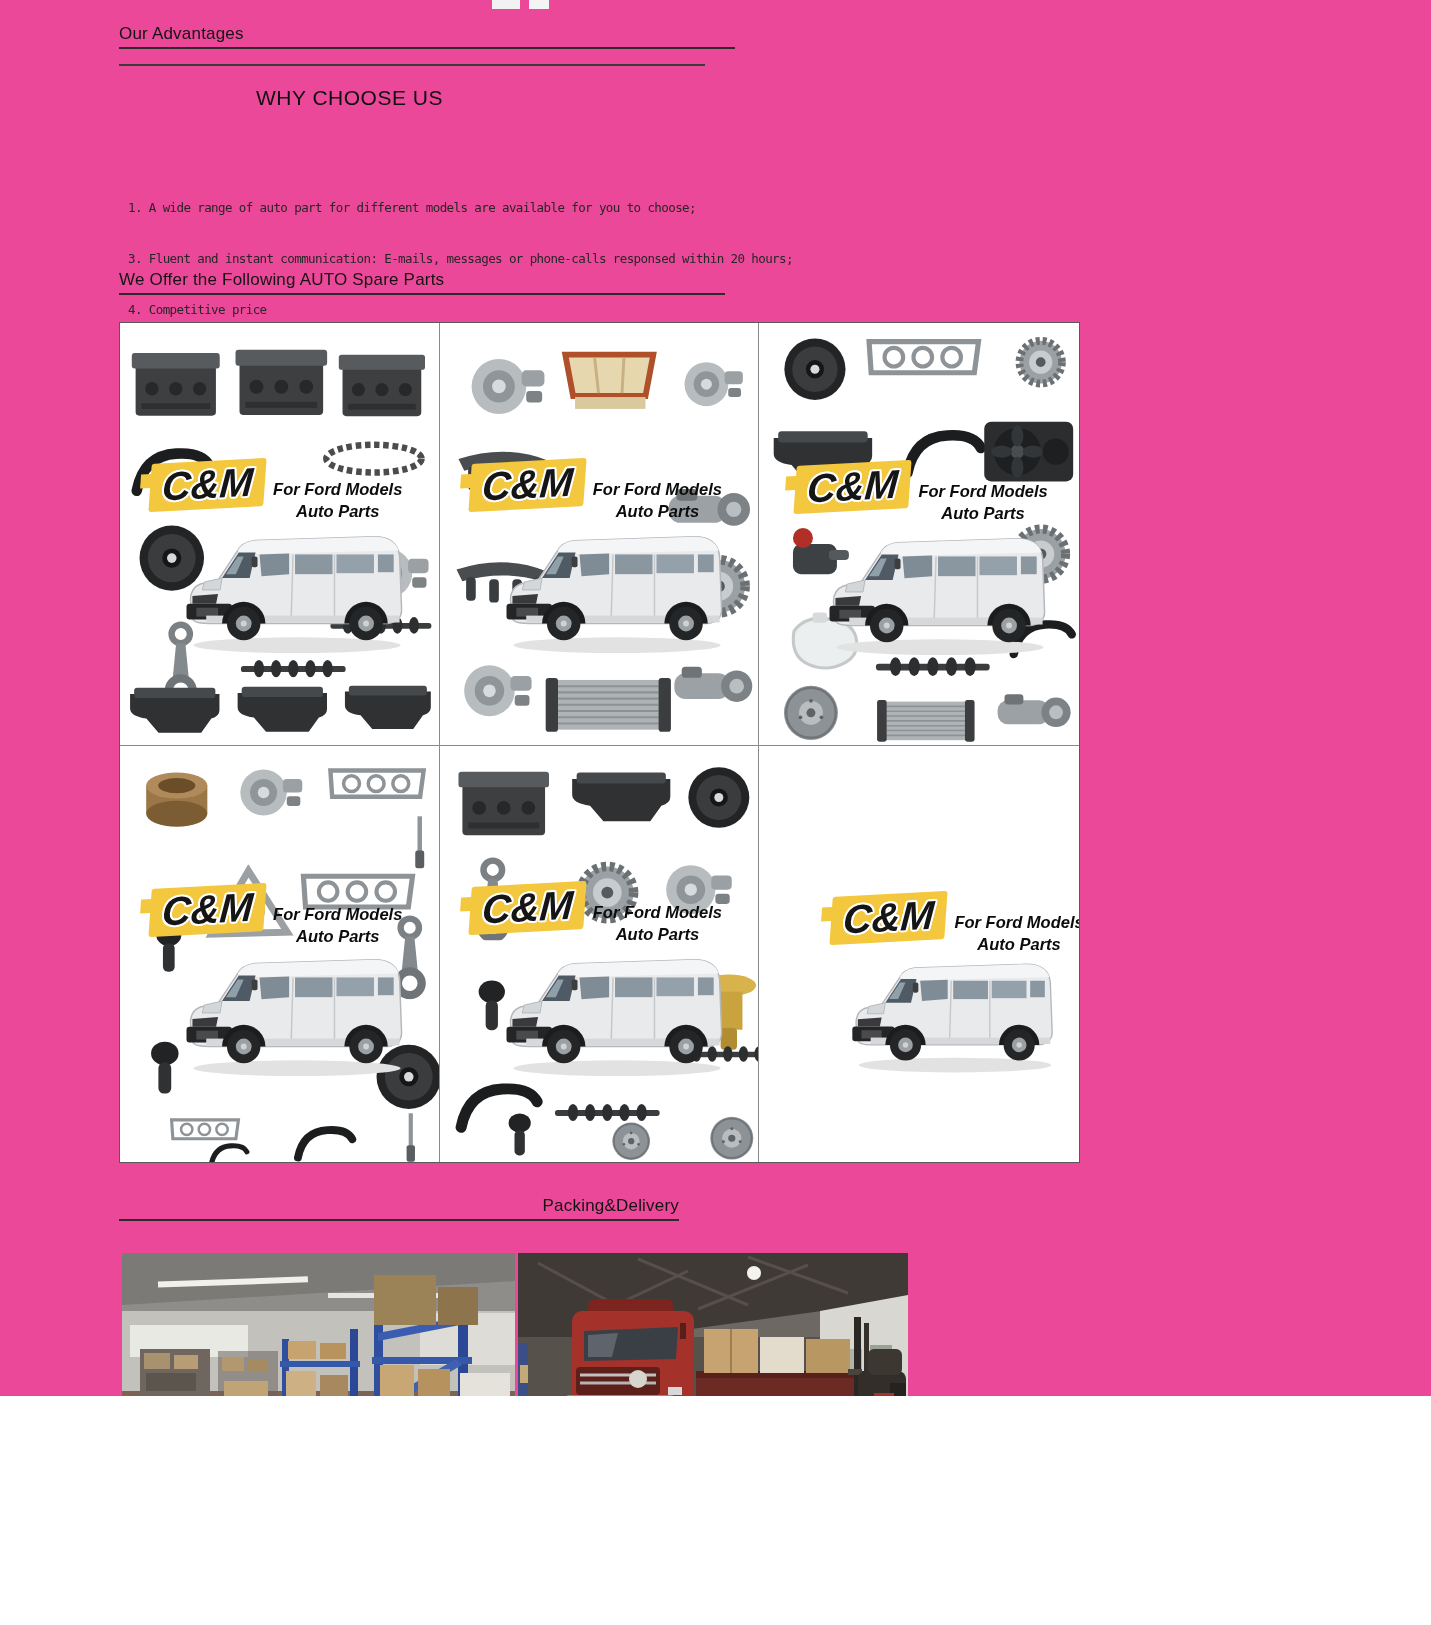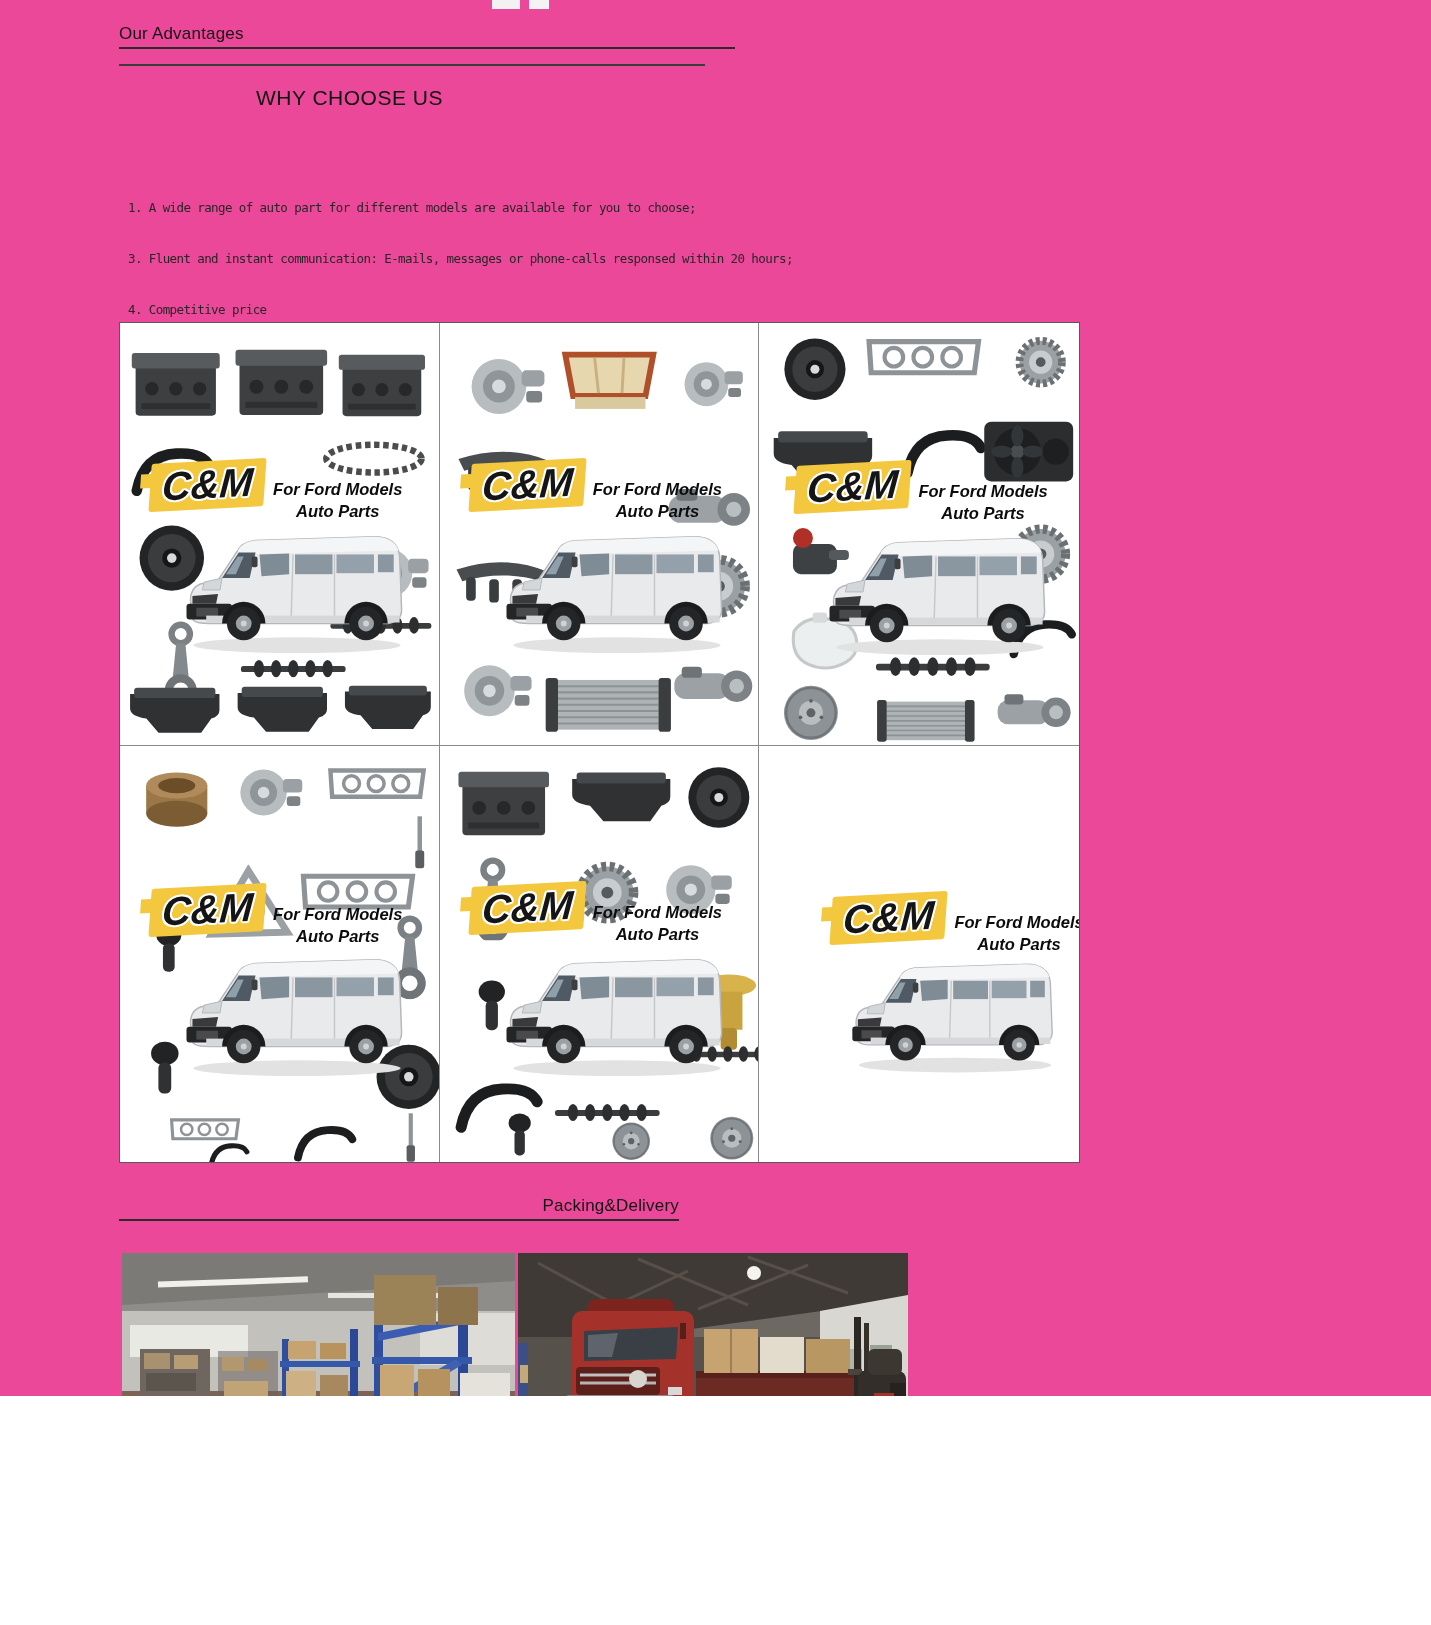--- a/index.html
+++ b/index.html
@@ -217,20 +217,23 @@
     <span>WHY CHOOSE US</span>
   </div>
 
   <div class="abs adv-list" style="left:119px;top:165px;margin-left:9px;">
     <div>1. A wide range of auto part for different models are available for you to choose;</div>
     <div>3. Fluent and instant communication: E-mails, messages or phone-calls responsed within 20 hours;</div>
     <div>4. Competitive price</div>
     <div>5. Considerate sale and after-sale service.</div>
   </div>
 
+  <div class="abs rule-heading" style="left:119px;top:270px;width:606px;">
+    <span>We Offer the Following AUTO Spare Parts</span>
+  </div>
 
   <div class="abs grid" style="left:119px;top:322px;width:961px;height:841px;">
 
     <div class="cell c1">
       <svg class="collage" viewBox="0 0 320 420" preserveAspectRatio="none">
         <use href="#p-engine" x="8" y="22" width="96" height="82"></use>
         <use href="#p-engine" x="112" y="18" width="100" height="86"></use>
         <use href="#p-engine" x="214" y="24" width="98" height="80"></use>
         <use href="#p-hose" x="8" y="112" width="88" height="66"></use>
         <use href="#p-chain" x="198" y="112" width="114" height="46"></use>

